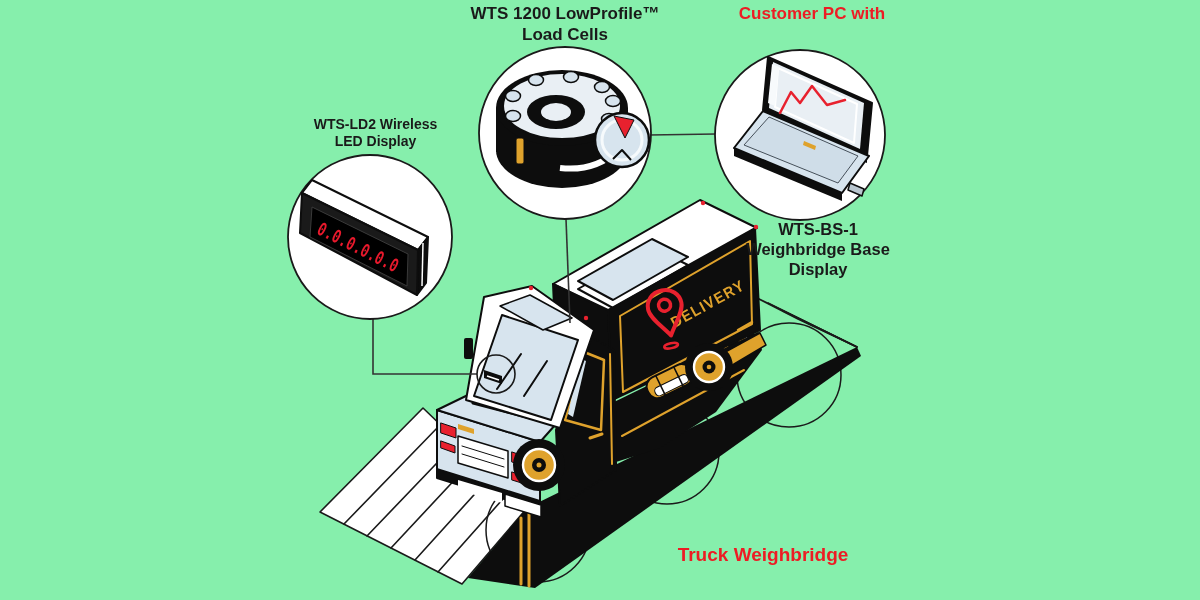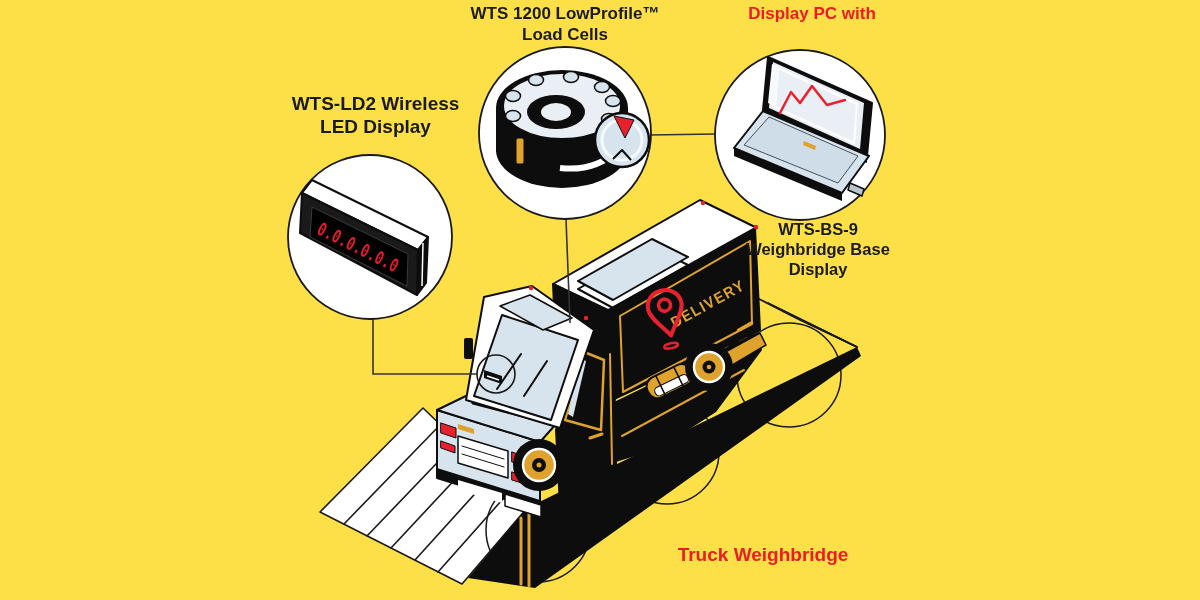--- a/index.html
+++ b/index.html
@@ -1,26 +1,26 @@
 <!DOCTYPE html>
 <html style="--red: #ed1c24; --graphic-red: #e8212e; --gold: #dfa22c; --light-blue: #d7e4ee; --pale-blue: #e9eff4; --ink: #0d0d0d; --line: #1a1a1a; --led-red: #e8192c;"><head>
 <meta charset="utf-8">
 <style>
   :root{
     --red:#ed1c24; --graphic-red:#e8212e; --gold:#dfa22c; --light-blue:#d7e4ee;
     --pale-blue:#e9eff4; --ink:#0d0d0d; --line:#1a1a1a; --led-red:#e8192c;
   }
   html,body{margin:0;padding:0;background:#fff;}
-  .canvas{position:relative;width:1200px;height:600px;background:#fde047;overflow:hidden;
+  .canvas{position:relative;width:1200px;height:600px;background:#86efac;overflow:hidden;
           font-family:"Liberation Sans", sans-serif;}
   svg{position:absolute;left:0;top:0;}
   .lbl{position:absolute;font-weight:700;color:var(--line);text-align:center;line-height:1.22;}
   #lbl-loadcells{left:455px;top:4px;width:220px;font-size:17px;}
   #lbl-pc{left:702px;top:4px;width:220px;font-size:17px;color:var(--red);}
-  #lbl-led{left:268px;top:92px;width:215px;font-size:19px;}
+  #lbl-led{left:268px;top:116px;width:215px;font-size:14px;}
   #lbl-bs{left:718px;top:219px;width:200px;font-size:16.5px;}
   #lbl-wb{left:648px;top:543px;width:230px;font-size:19px;color:var(--red);}
 </style>
 </head>
 <body>
 
 <div class="canvas">
 
 <svg width="1200" height="600" viewBox="0 0 1200 600">
 
@@ -217,28 +217,28 @@
     <polygon points="850,183 864,189 862,196 848,190" fill="#b9c6cf" stroke="var(--ink)" stroke-width="1.5"></polygon>
   </g>
 </svg>
 
   <div class="lbl" id="lbl-loadcells">
     <div>WTS 1200 LowProfile™</div>
     <div>Load Cells</div>
   </div>
 
   <div class="lbl" id="lbl-pc">
-    <div>Display PC with</div>
+    <div>Customer PC with</div>
   </div>
 
   <div class="lbl" id="lbl-led">
     <div>WTS-LD2 Wireless</div>
     <div>LED Display</div>
   </div>
 
   <div class="lbl" id="lbl-bs">
-    <div>WTS-BS-9</div>
+    <div>WTS-BS-1</div>
     <div>Weighbridge Base</div>
     <div>Display</div>
   </div>
 
   <div class="lbl" id="lbl-wb">Truck Weighbridge</div>
 </div>
 
 </body></html>

